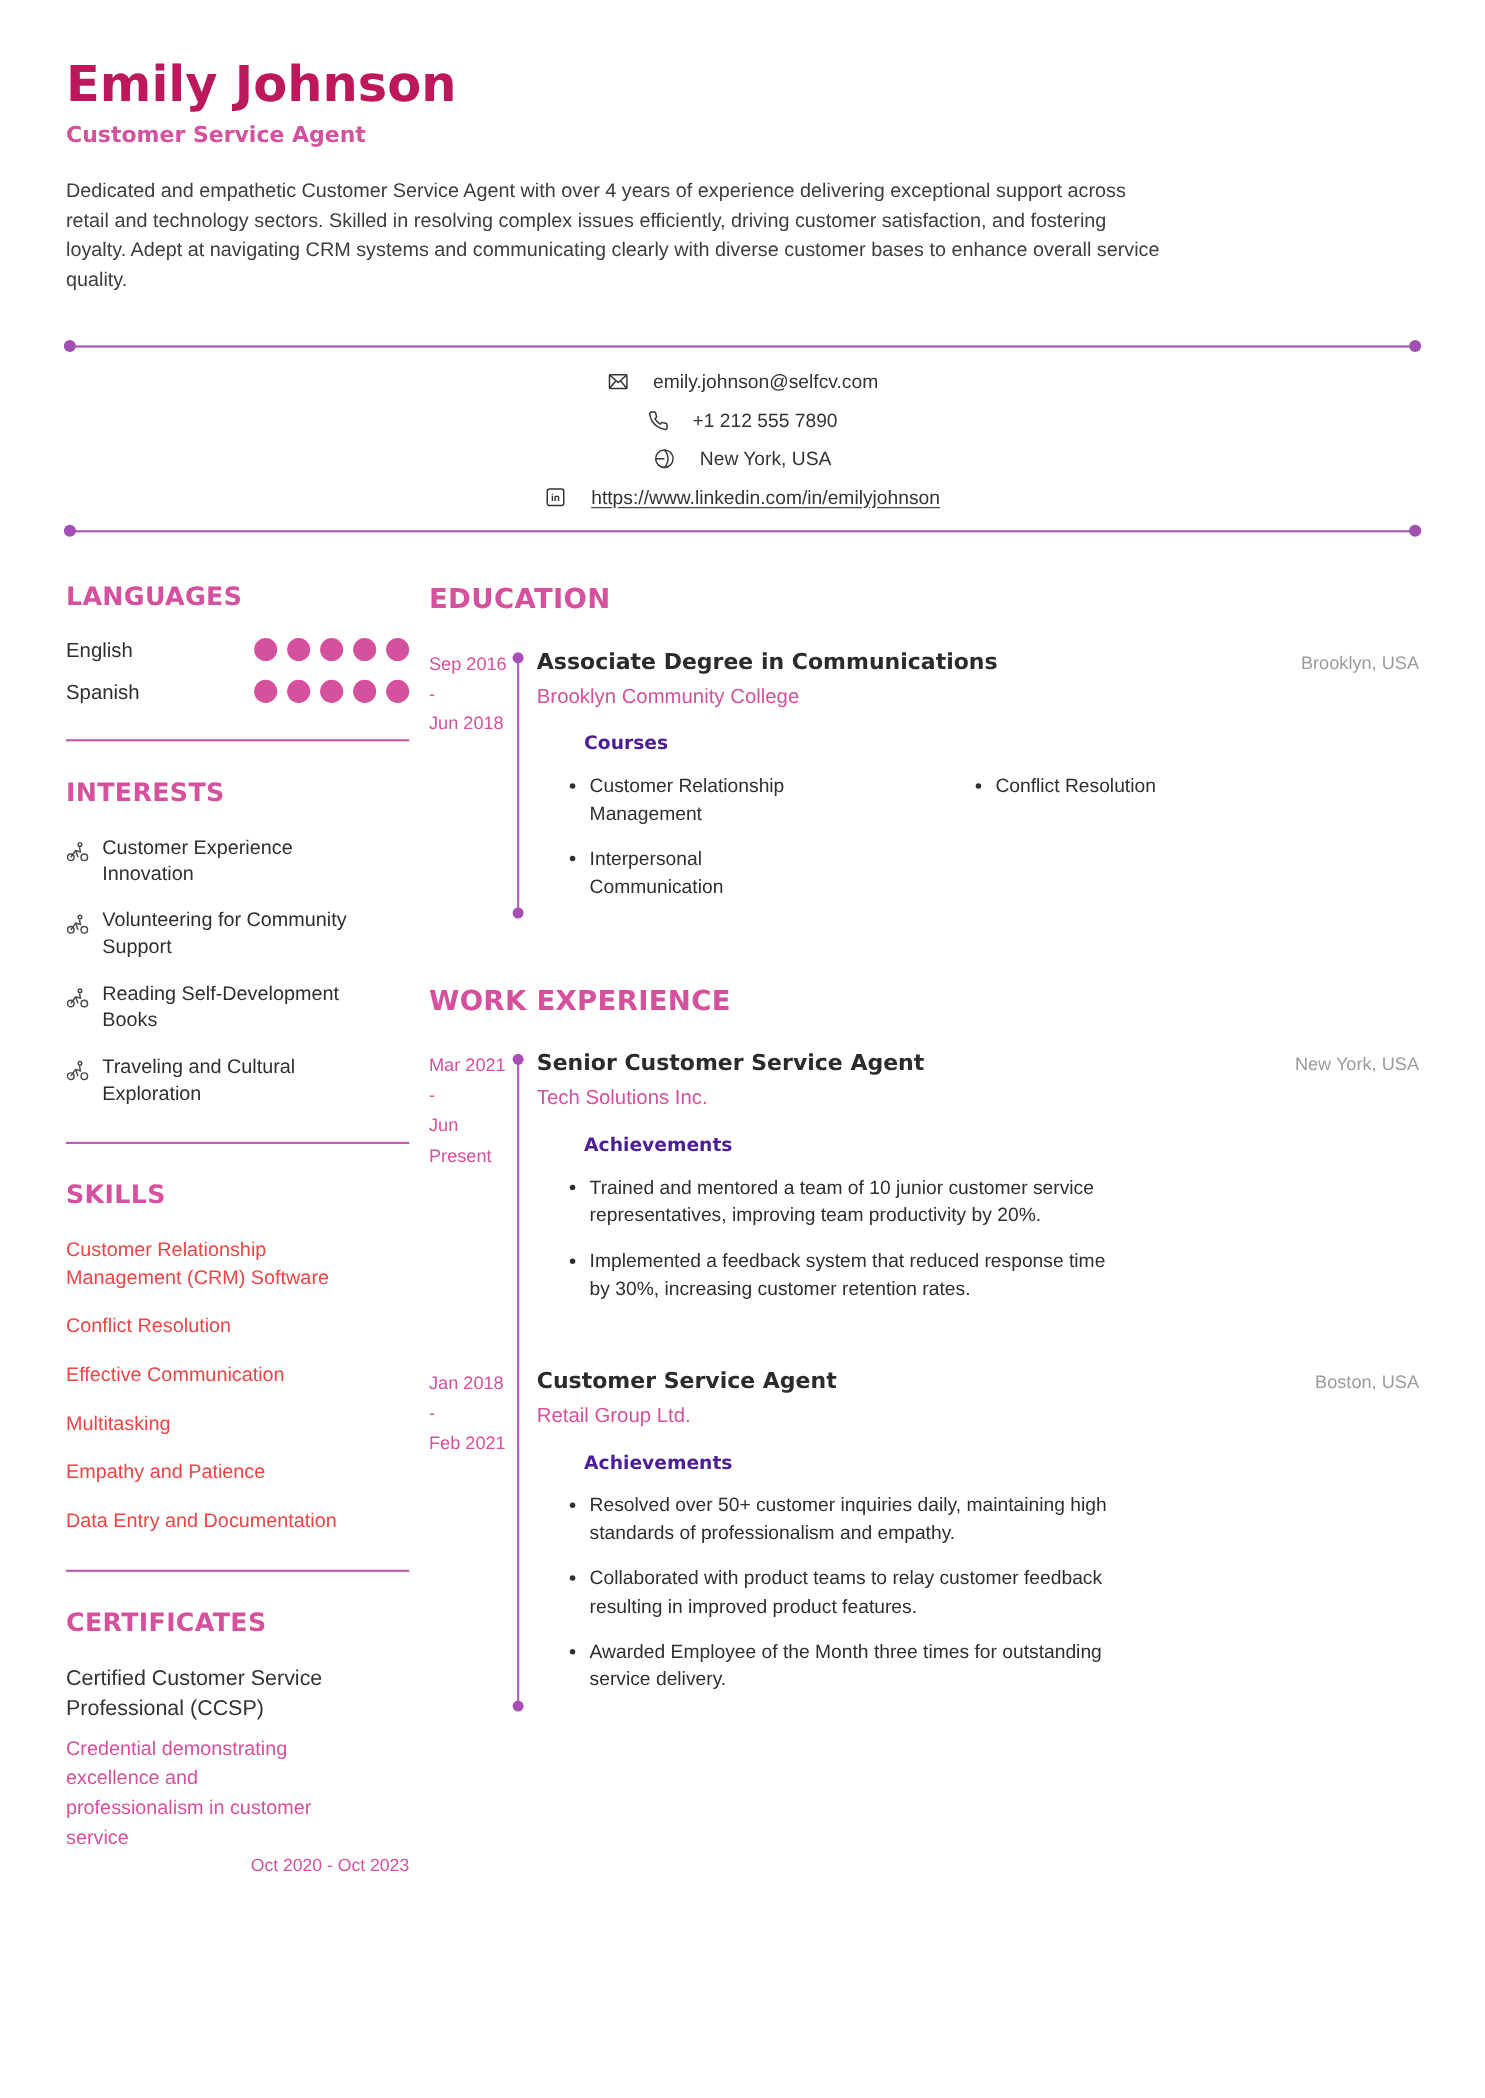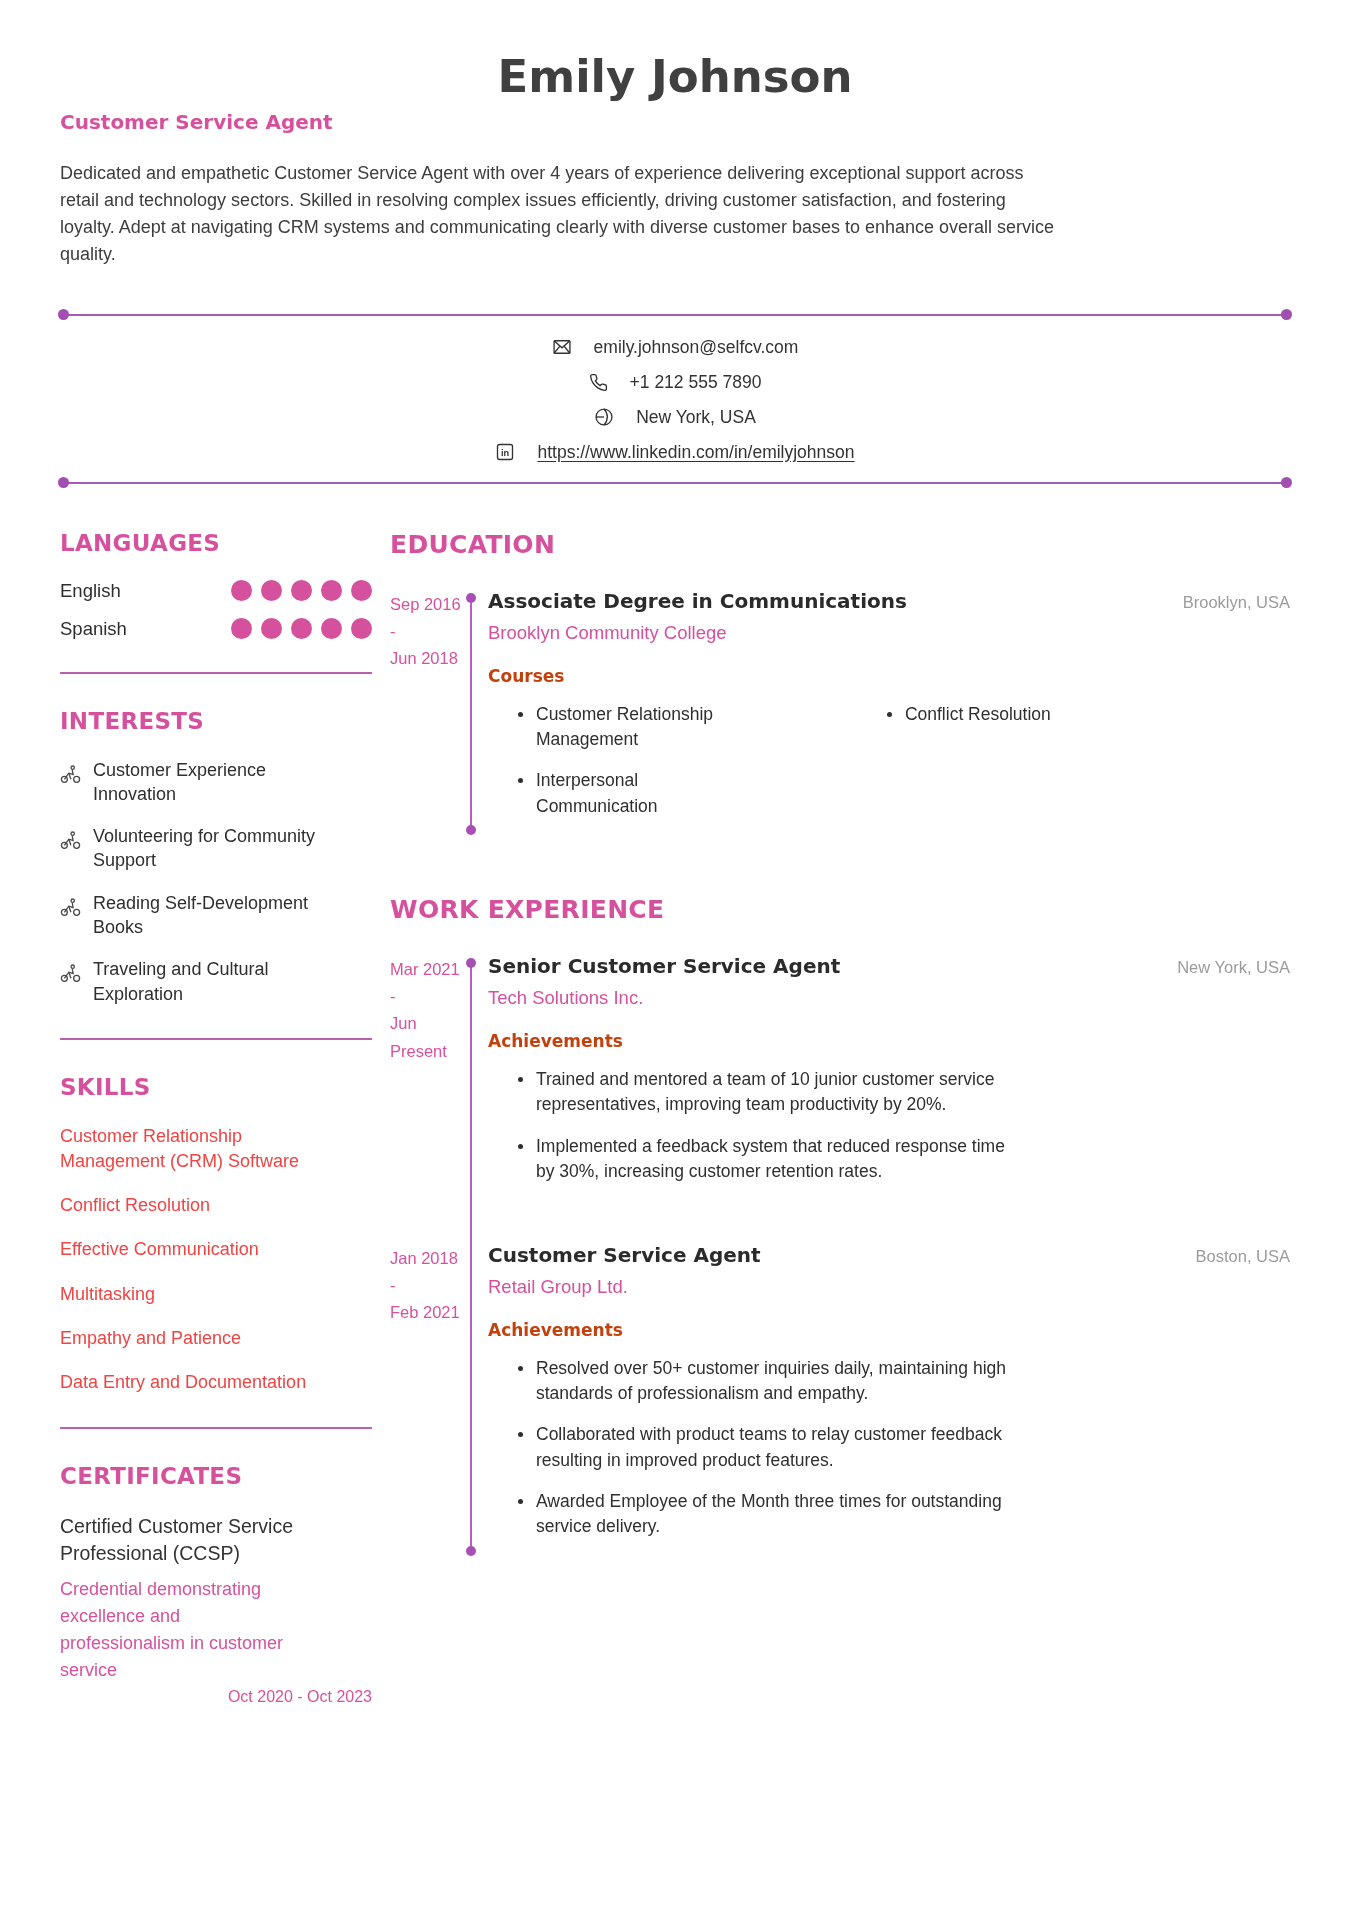--- a/index.html
+++ b/index.html
@@ -6,23 +6,22 @@
   body{
     width:1350px;height:1907px;overflow:hidden;
     font-family:"Liberation Sans",sans-serif;color:#353535;
     position:relative;
   }
   .page{padding:52px 60px 0 60px;}
 
   
   .name{
     font-family:"DejaVu Sans",sans-serif;
-    font-size:45px;font-weight:800;color:#404040;letter-spacing:0;
+    font-size:45px;font-weight:800;color:#be185d;letter-spacing:0;
     line-height:1.1;
-    text-align:center;
   }
   .job-title{
     font-family:"DejaVu Sans",sans-serif;
     font-size:20px;font-weight:700;color:#d6519d;margin-top:8px;
   }
   .summary{
     margin-top:26px;font-size:18px;line-height:1.5;color:#3d3d3d;
     max-width:1000px;
   }
 
@@ -89,22 +88,22 @@
   .entry + .entry{margin-top:42px;}
   .entry-dates{flex:0 0 80px;font-size:16.5px;color:#d6519d;line-height:1.65;padding-top:2px;}
   .entry-content{flex:1;padding-left:18px;min-width:0;}
   .title-row{display:flex;justify-content:space-between;align-items:baseline;}
   .entry-title{
     font-family:"DejaVu Sans",sans-serif;
     font-size:20px;font-weight:800;color:#2b2b2b;
   }
   .entry-loc{font-size:16.5px;color:#9b9b9b;white-space:nowrap;margin-left:14px;}
   .entry-org{font-size:18.5px;color:#d6519d;margin-top:9px;}
-  .entry-sublabel{font-size:17.5px;font-weight:700;color:#c2410c;margin-top:22px;
-    font-family:"DejaVu Sans",sans-serif;font-weight:700;font-size:17px;}
+  .entry-sublabel{font-size:17.5px;font-weight:700;color:#4c1d95;margin-top:22px;
+    font-family:"DejaVu Sans",sans-serif;font-weight:700;font-size:17px;margin-left:43px;}
   ul.blist{list-style:none;margin:16px 0 0 0;padding:0 0 0 30px;}
   ul.blist li{
     position:relative;font-size:17.5px;line-height:1.45;color:#2f2f2f;
     padding-left:18px;margin-bottom:16px;
   }
   ul.blist li::before{
     content:"";position:absolute;left:0;top:10px;width:5px;height:5px;border-radius:50%;background:#2f2f2f;
   }
   .work-li{max-width:490px;}
   .courses-cols{display:flex;}

